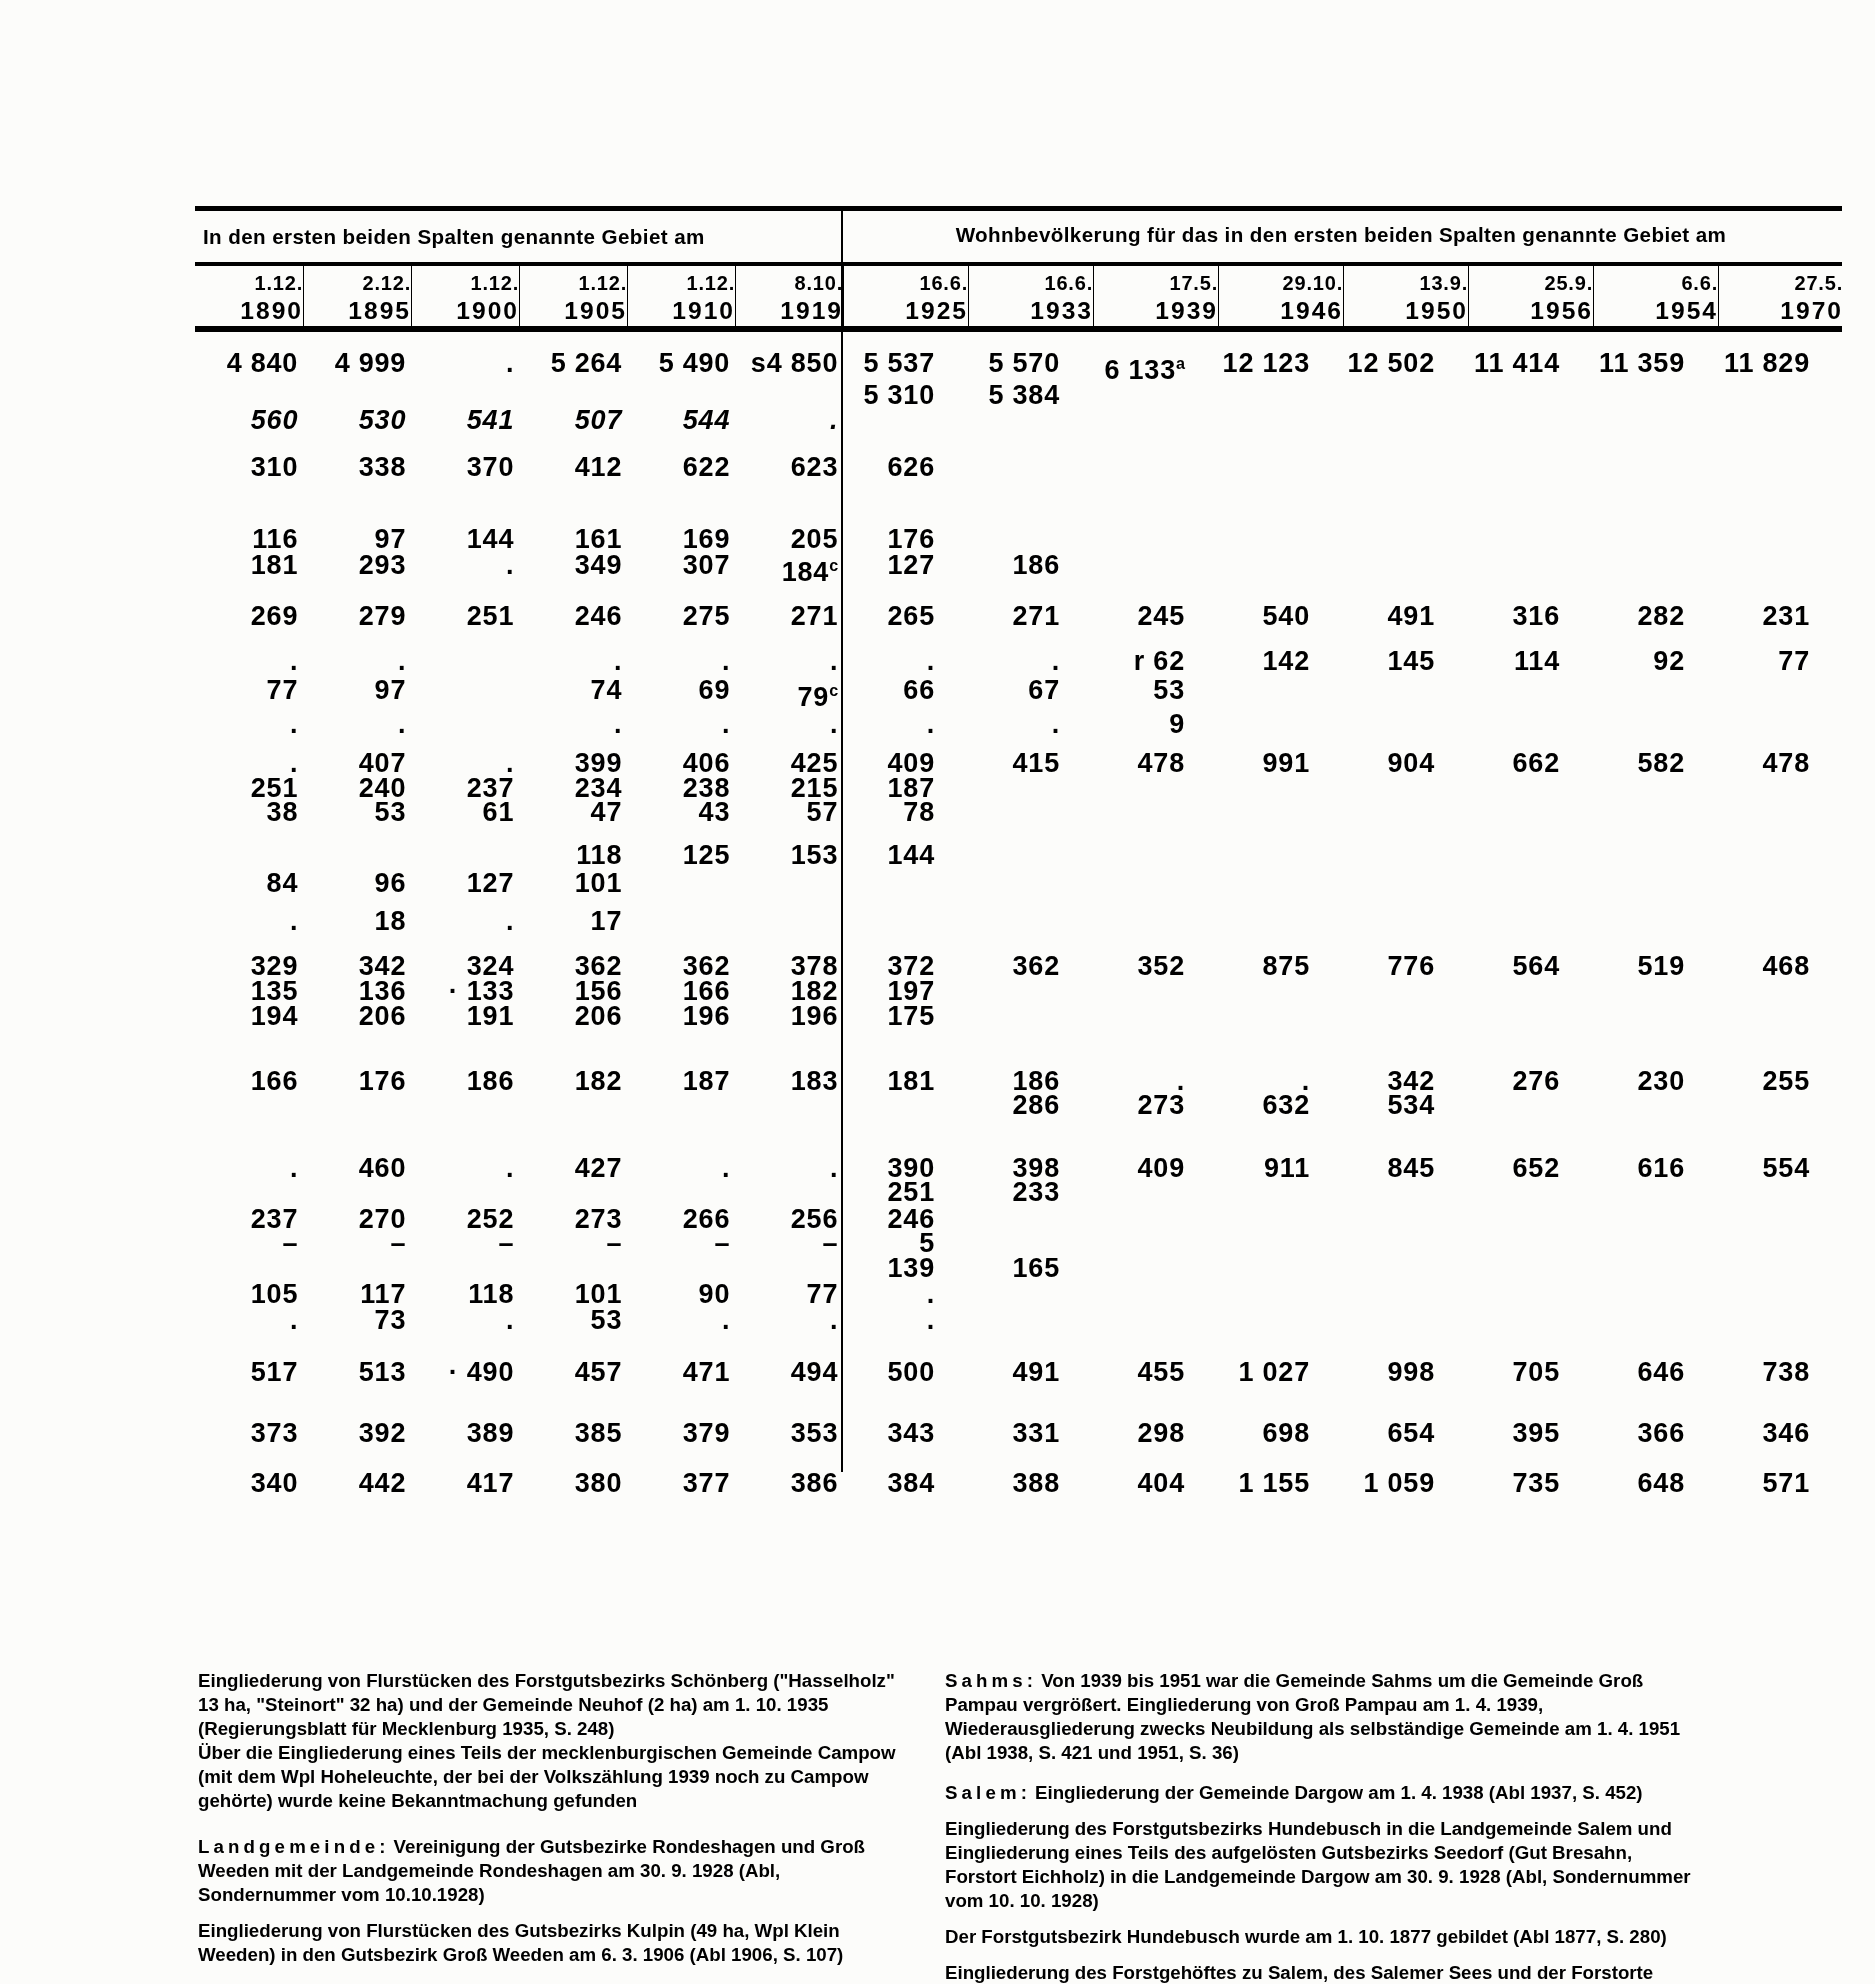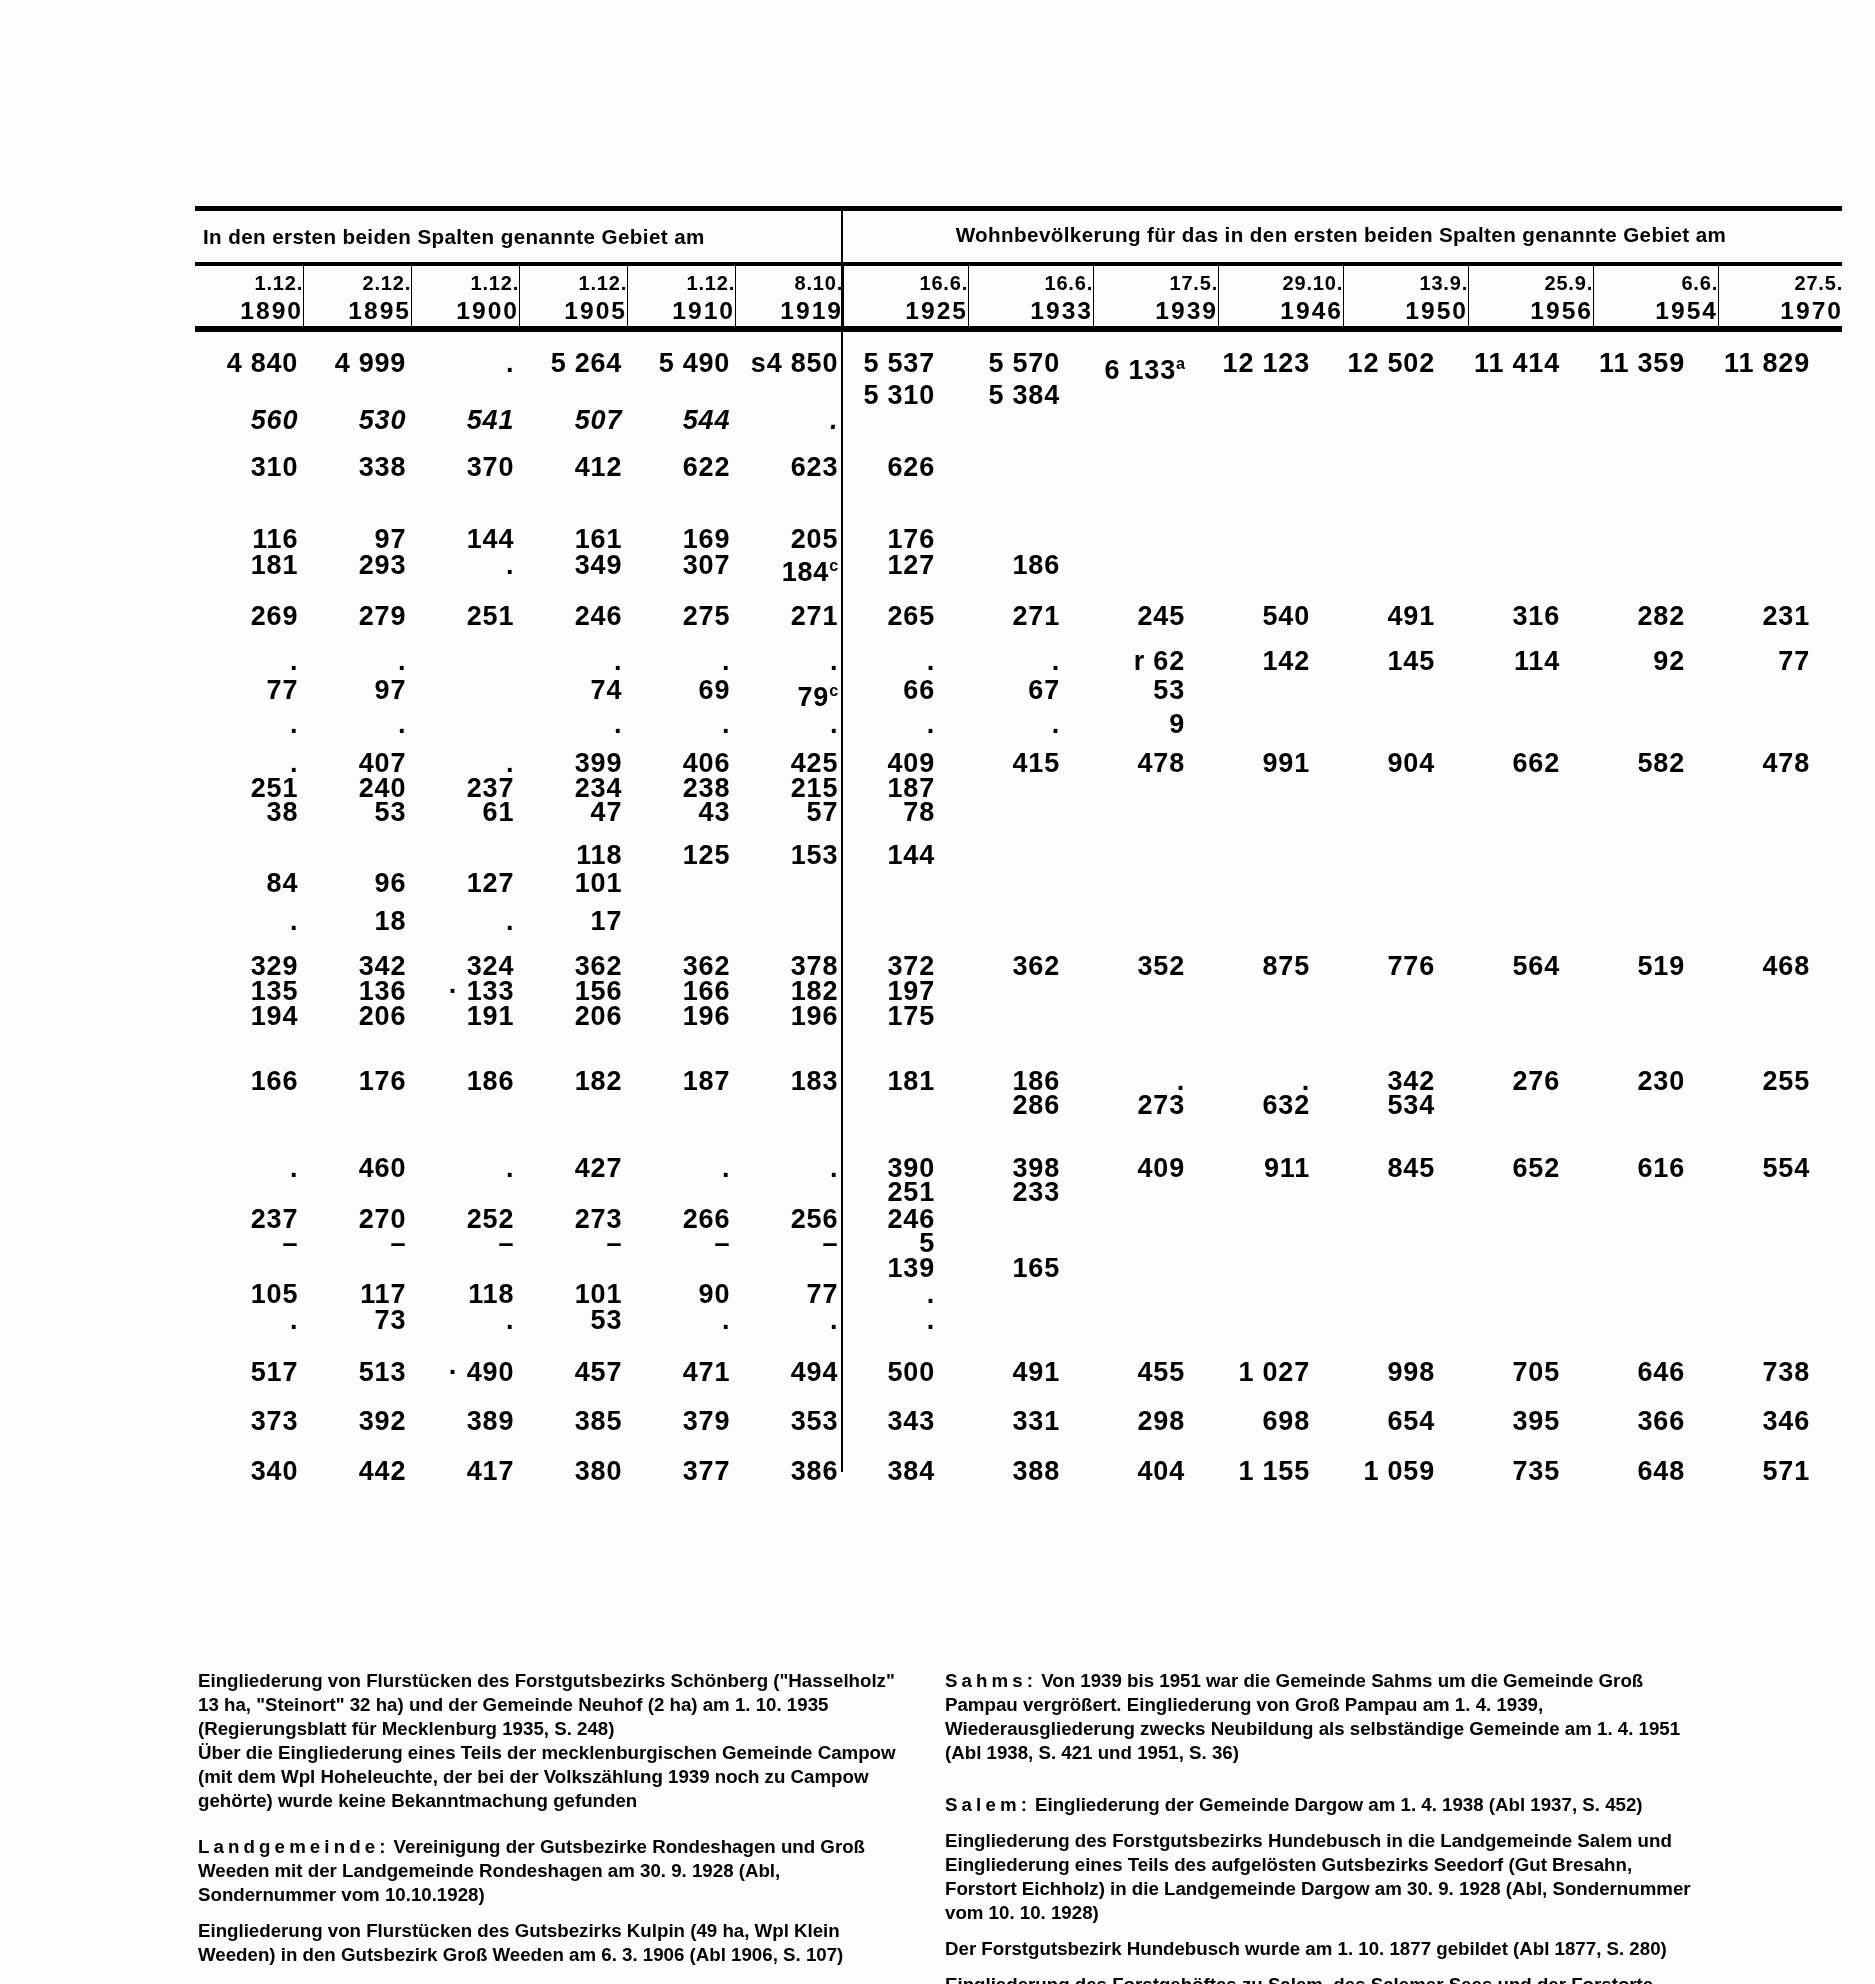--- a/index.html
+++ b/index.html
@@ -592,21 +592,21 @@
           <div class="c cL">494</div>
           <div class="c cR">500</div>
           <div class="c cR">491</div>
           <div class="c cR">455</div>
           <div class="c cR">1 027</div>
           <div class="c cR">998</div>
           <div class="c cR">705</div>
           <div class="c cR">646</div>
           <div class="c cR">738</div>
         </div>
-        <div class="grid brow" style="margin-top: 24px;">
+        <div class="grid brow" style="margin-top: 36px;">
           <div class="c cL">373</div>
           <div class="c cL">392</div>
           <div class="c cL">389</div>
           <div class="c cL">385</div>
           <div class="c cL">379</div>
           <div class="c cL">353</div>
           <div class="c cR">343</div>
           <div class="c cR">331</div>
           <div class="c cR">298</div>
           <div class="c cR">698</div>
@@ -637,20 +637,20 @@
   </div>
 
   <div id="fn-left" class="fncol">
       <p class="fnblock" style="margin-top: 0px;">Eingliederung von Flurstücken des Forstgutsbezirks Schönberg ("Hasselholz" 13 ha, "Steinort" 32 ha) und der Gemeinde Neuhof (2 ha) am 1. 10. 1935 (Regierungsblatt für Mecklenburg 1935, S. 248)</p>
       <p class="fnblock" style="">Über die Eingliederung eines Teils der mecklenburgischen Gemeinde Campow (mit dem Wpl Hoheleuchte, der bei der Volkszählung 1939 noch zu Campow gehörte) wurde keine Bekanntmachung gefunden</p>
       <p class="fnblock" style="margin-top: 22px;"><span class="lead">Landgemeinde:</span>Vereinigung der Gutsbezirke Rondeshagen und Groß Weeden mit der Landgemeinde Rondeshagen am 30. 9. 1928 (Abl, Sondernummer vom 10.10.1928)</p>
       <p class="fnblock" style="margin-top: 12px;">Eingliederung von Flurstücken des Gutsbezirks Kulpin (49 ha, Wpl Klein Weeden) in den Gutsbezirk Groß Weeden am 6. 3. 1906 (Abl 1906, S. 107)</p>
     </div>
   <div id="fn-right" class="fncol">
       <p class="fnblock" style="margin-top: 0px;"><span class="lead">Sahms:</span>Von 1939 bis 1951 war die Gemeinde Sahms um die Gemeinde Groß Pampau vergrößert. Eingliederung von Groß Pampau am 1. 4. 1939, Wiederausgliederung zwecks Neubildung als selbständige Gemeinde am 1. 4. 1951 (Abl 1938, S. 421 und 1951, S. 36)</p>
-      <p class="fnblock" style="margin-top: 28px;"><span class="lead">Salem:</span>Eingliederung der Gemeinde Dargow am 1. 4. 1938 (Abl 1937, S. 452)</p>
+      <p class="fnblock" style="margin-top: 16px;"><span class="lead">Salem:</span>Eingliederung der Gemeinde Dargow am 1. 4. 1938 (Abl 1937, S. 452)</p>
       <p class="fnblock" style="margin-top: 12px;">Eingliederung des Forstgutsbezirks Hundebusch in die Landgemeinde Salem und Eingliederung eines Teils des aufgelösten Gutsbezirks Seedorf (Gut Bresahn, Forstort Eichholz) in die Landgemeinde Dargow am 30. 9. 1928 (Abl, Sondernummer vom 10. 10. 1928)</p>
       <p class="fnblock" style="margin-top: 12px;">Der Forstgutsbezirk Hundebusch wurde am 1. 10. 1877 gebildet (Abl 1877, S. 280)</p>
       <p class="fnblock" style="margin-top: 12px;">Eingliederung des Forstgehöftes zu Salem, des Salemer Sees und der Forstorte Strücken und Bornberg in die Landgemeinde Salem am 1. 10. 1877 (Abl 1877, S. 276)</p>
     </div>
 
 </div>
 
 
 </body></html>

